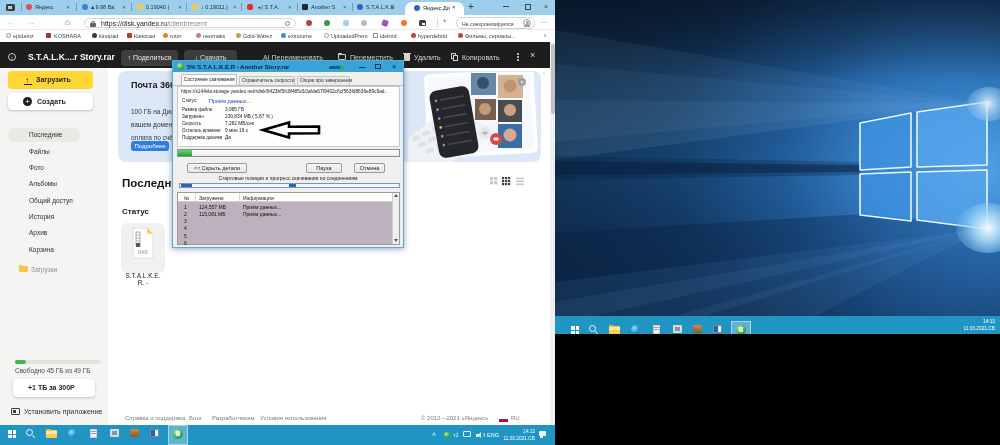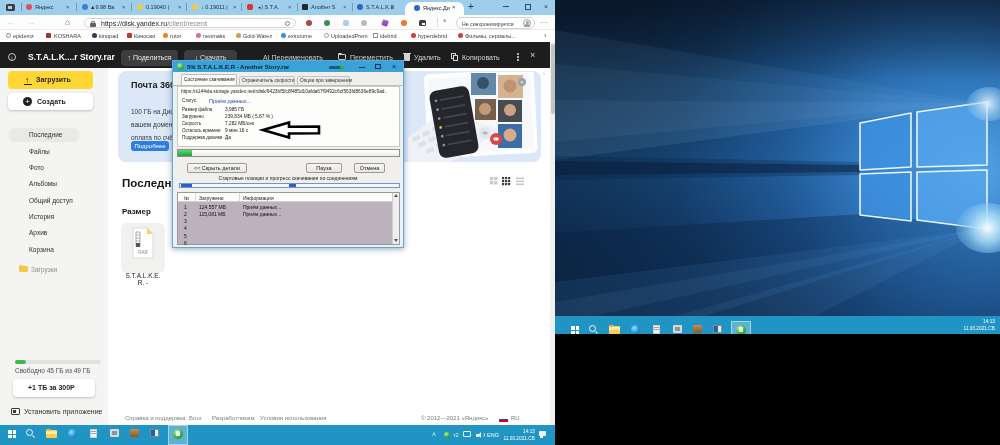--- a/index.html
+++ b/index.html
@@ -253,21 +253,21 @@
 <circle cx="111" cy="64" r="6.5" fill="#d8a98a"></circle>
 <circle cx="86" cy="62" r="6" fill="#e4e7eb"></circle>
 <path d="M83 62 L89 62 M86 60 L86 64" stroke="#9aa2ab" stroke-width="1"></path>
 <circle cx="97" cy="68" r="6" fill="#e04545"></circle>
 <rect x="94.5" y="66.5" width="5" height="3" rx="1" fill="#fff"></rect>
 </g>
 </svg>
 <div class="abs" style="left:400px;top:7px;width:8px;height:8px;border-radius:50%;background:#9aa0a6;color:#fff;font-size:6px;text-align:center;line-height:8px;">×</div>
 </div>
 <div class="abs" style="left:122px;top:109px;font-size:11.5px;font-weight:bold;color:#161616;">Последние</div>
-<div class="abs" style="left:122px;top:139px;font-size:8px;font-weight:bold;color:#161616;">Размер</div>
+<div class="abs" style="left:122px;top:139px;font-size:8px;font-weight:bold;color:#161616;">Статус</div>
 <div class="abs" style="left:121px;top:155px;width:44px;height:50px;background:#f1f1ef;border-radius:6px;"></div>
 <svg class="abs" style="left:132px;top:159px;" width="22" height="32" viewBox="0 0 22 32">
 <path d="M1 1 L15 1 L21 7 L21 31 L1 31 Z" fill="#fff" stroke="#dcdcda" stroke-width="1"></path>
 <path d="M15 1 L21 7 L15 7 Z" fill="#f7d358"></path>
 <rect x="4" y="5" width="4" height="14" fill="#fff" stroke="#9a9a98" stroke-width="0.8"></rect>
 <line x1="4" y1="8" x2="8" y2="8" stroke="#9a9a98" stroke-width="0.7"></line>
 <line x1="4" y1="11" x2="8" y2="11" stroke="#9a9a98" stroke-width="0.7"></line>
 <line x1="4" y1="14" x2="8" y2="14" stroke="#9a9a98" stroke-width="0.7"></line>
 <rect x="4" y="16" width="4" height="4" fill="#55575b"></rect>
 <text x="11" y="27" font-size="4.5" fill="#8e8e8c" text-anchor="middle" font-family="Liberation Sans">RAR</text>

